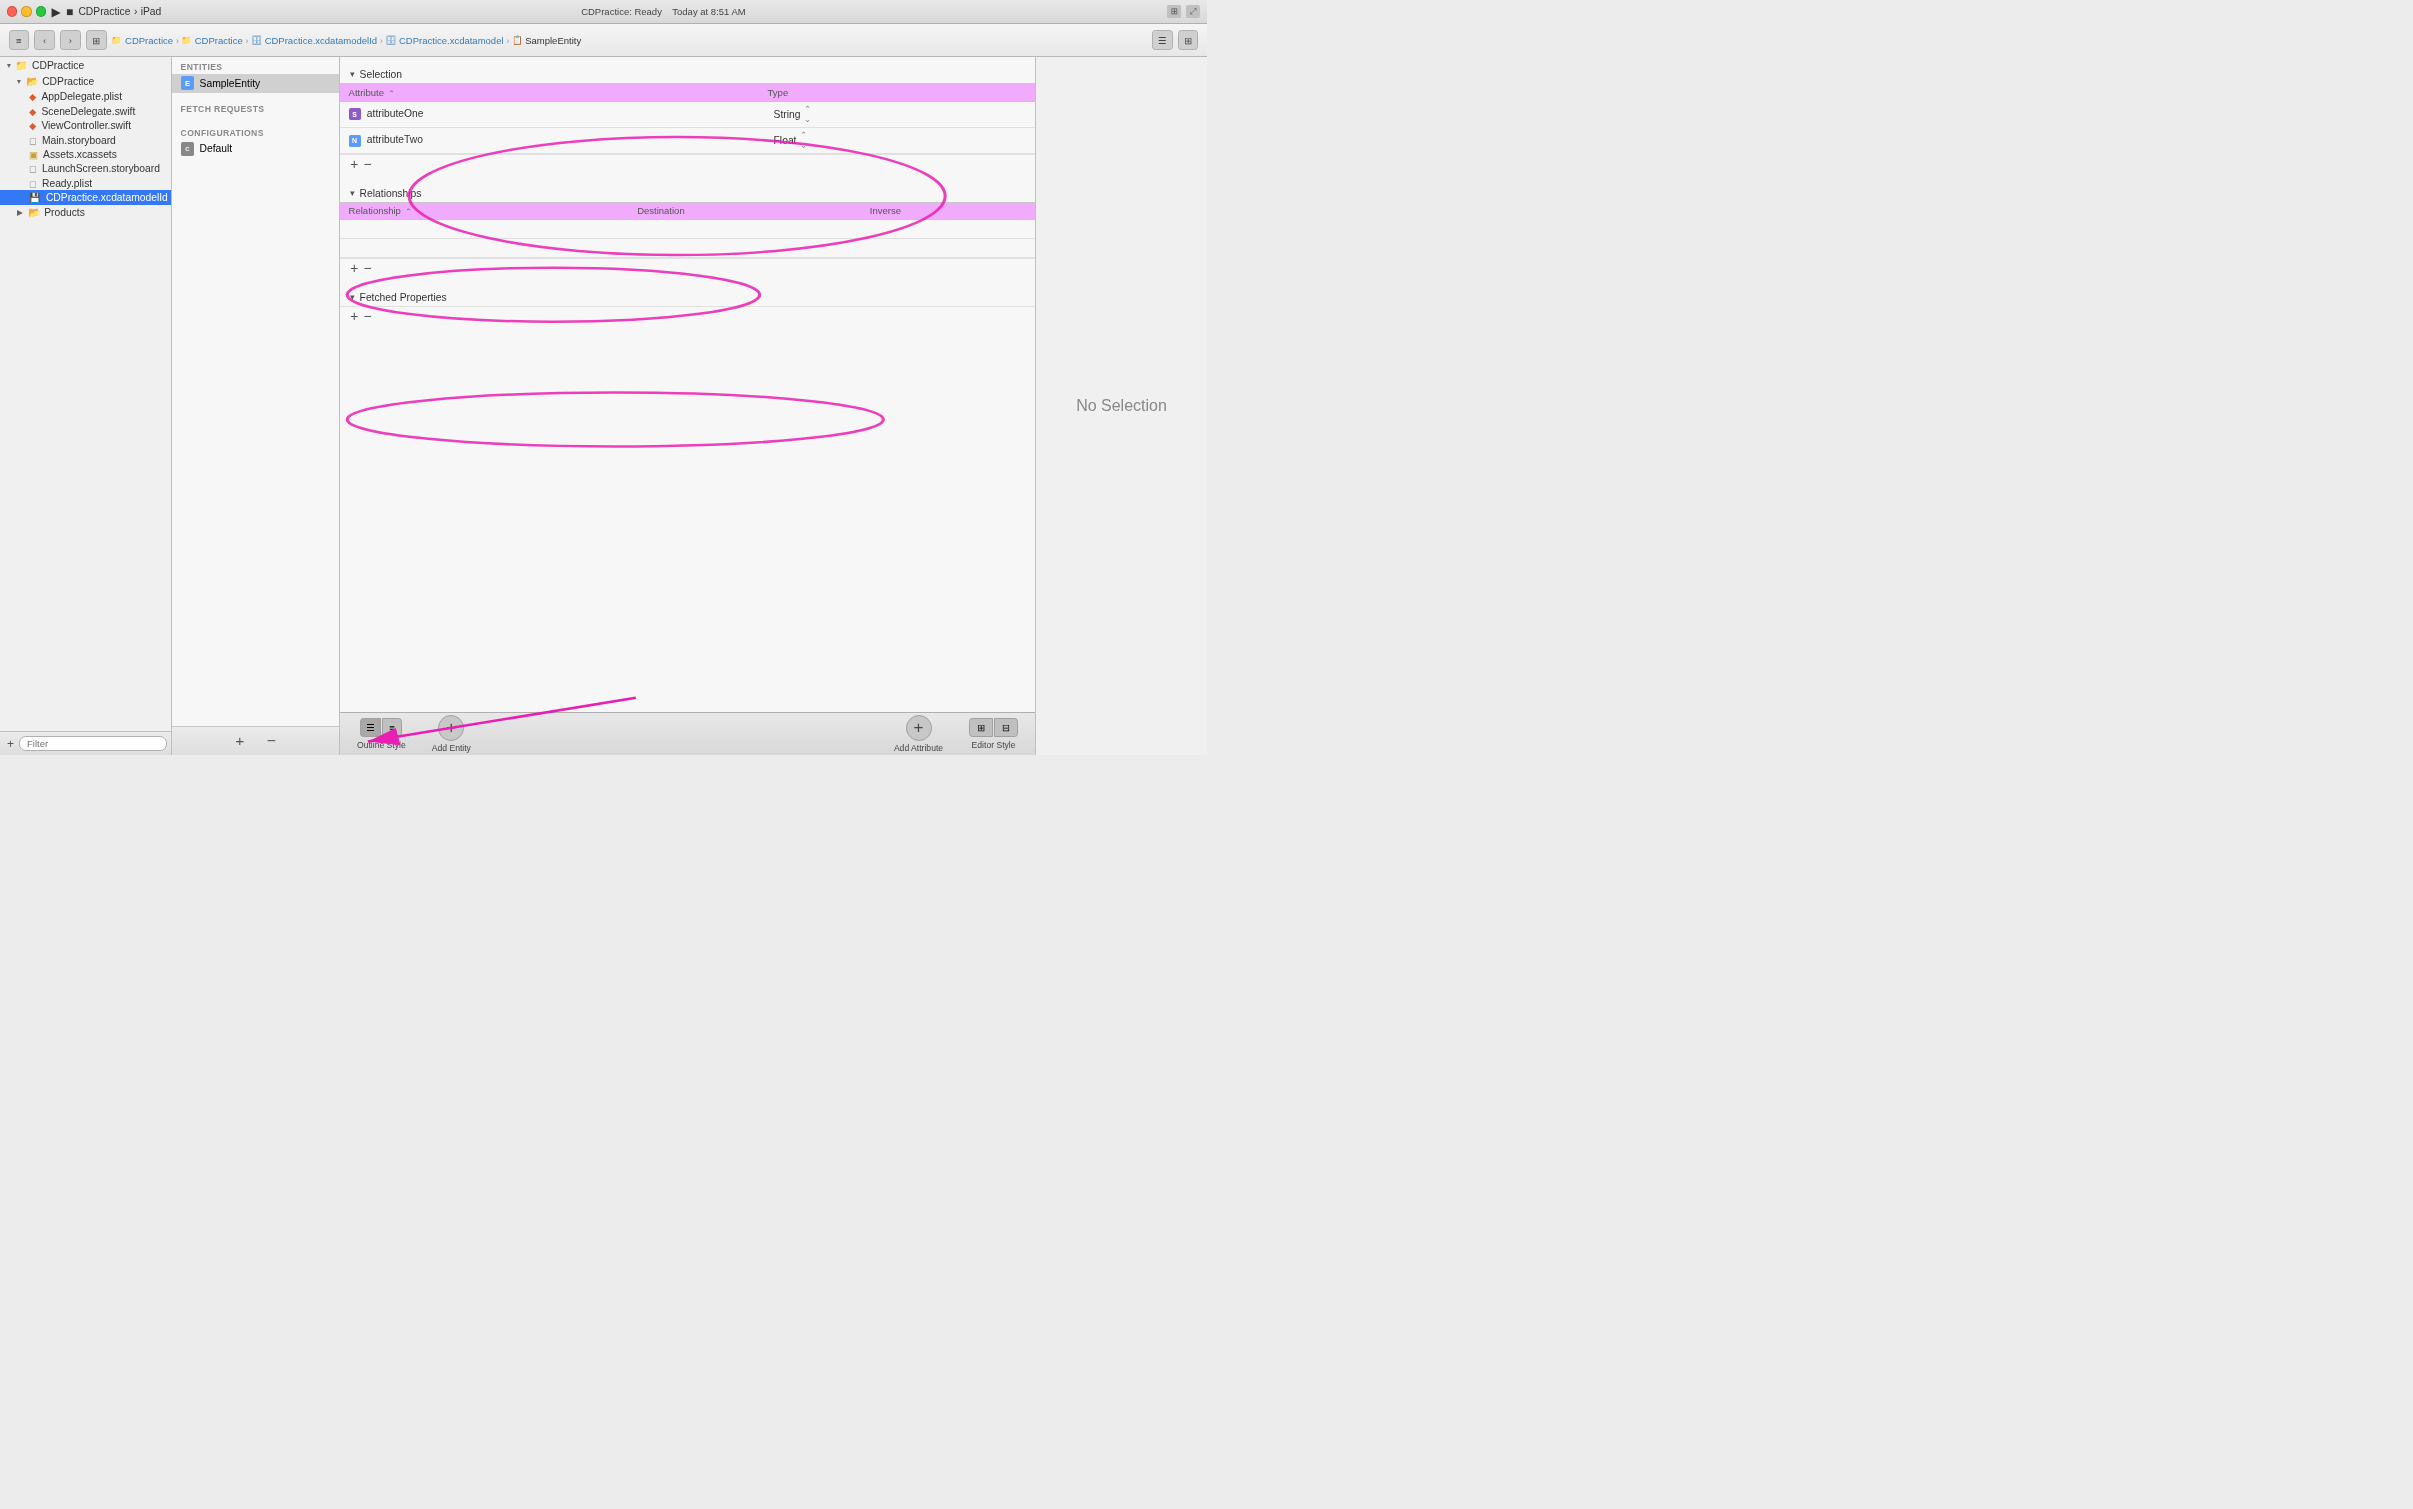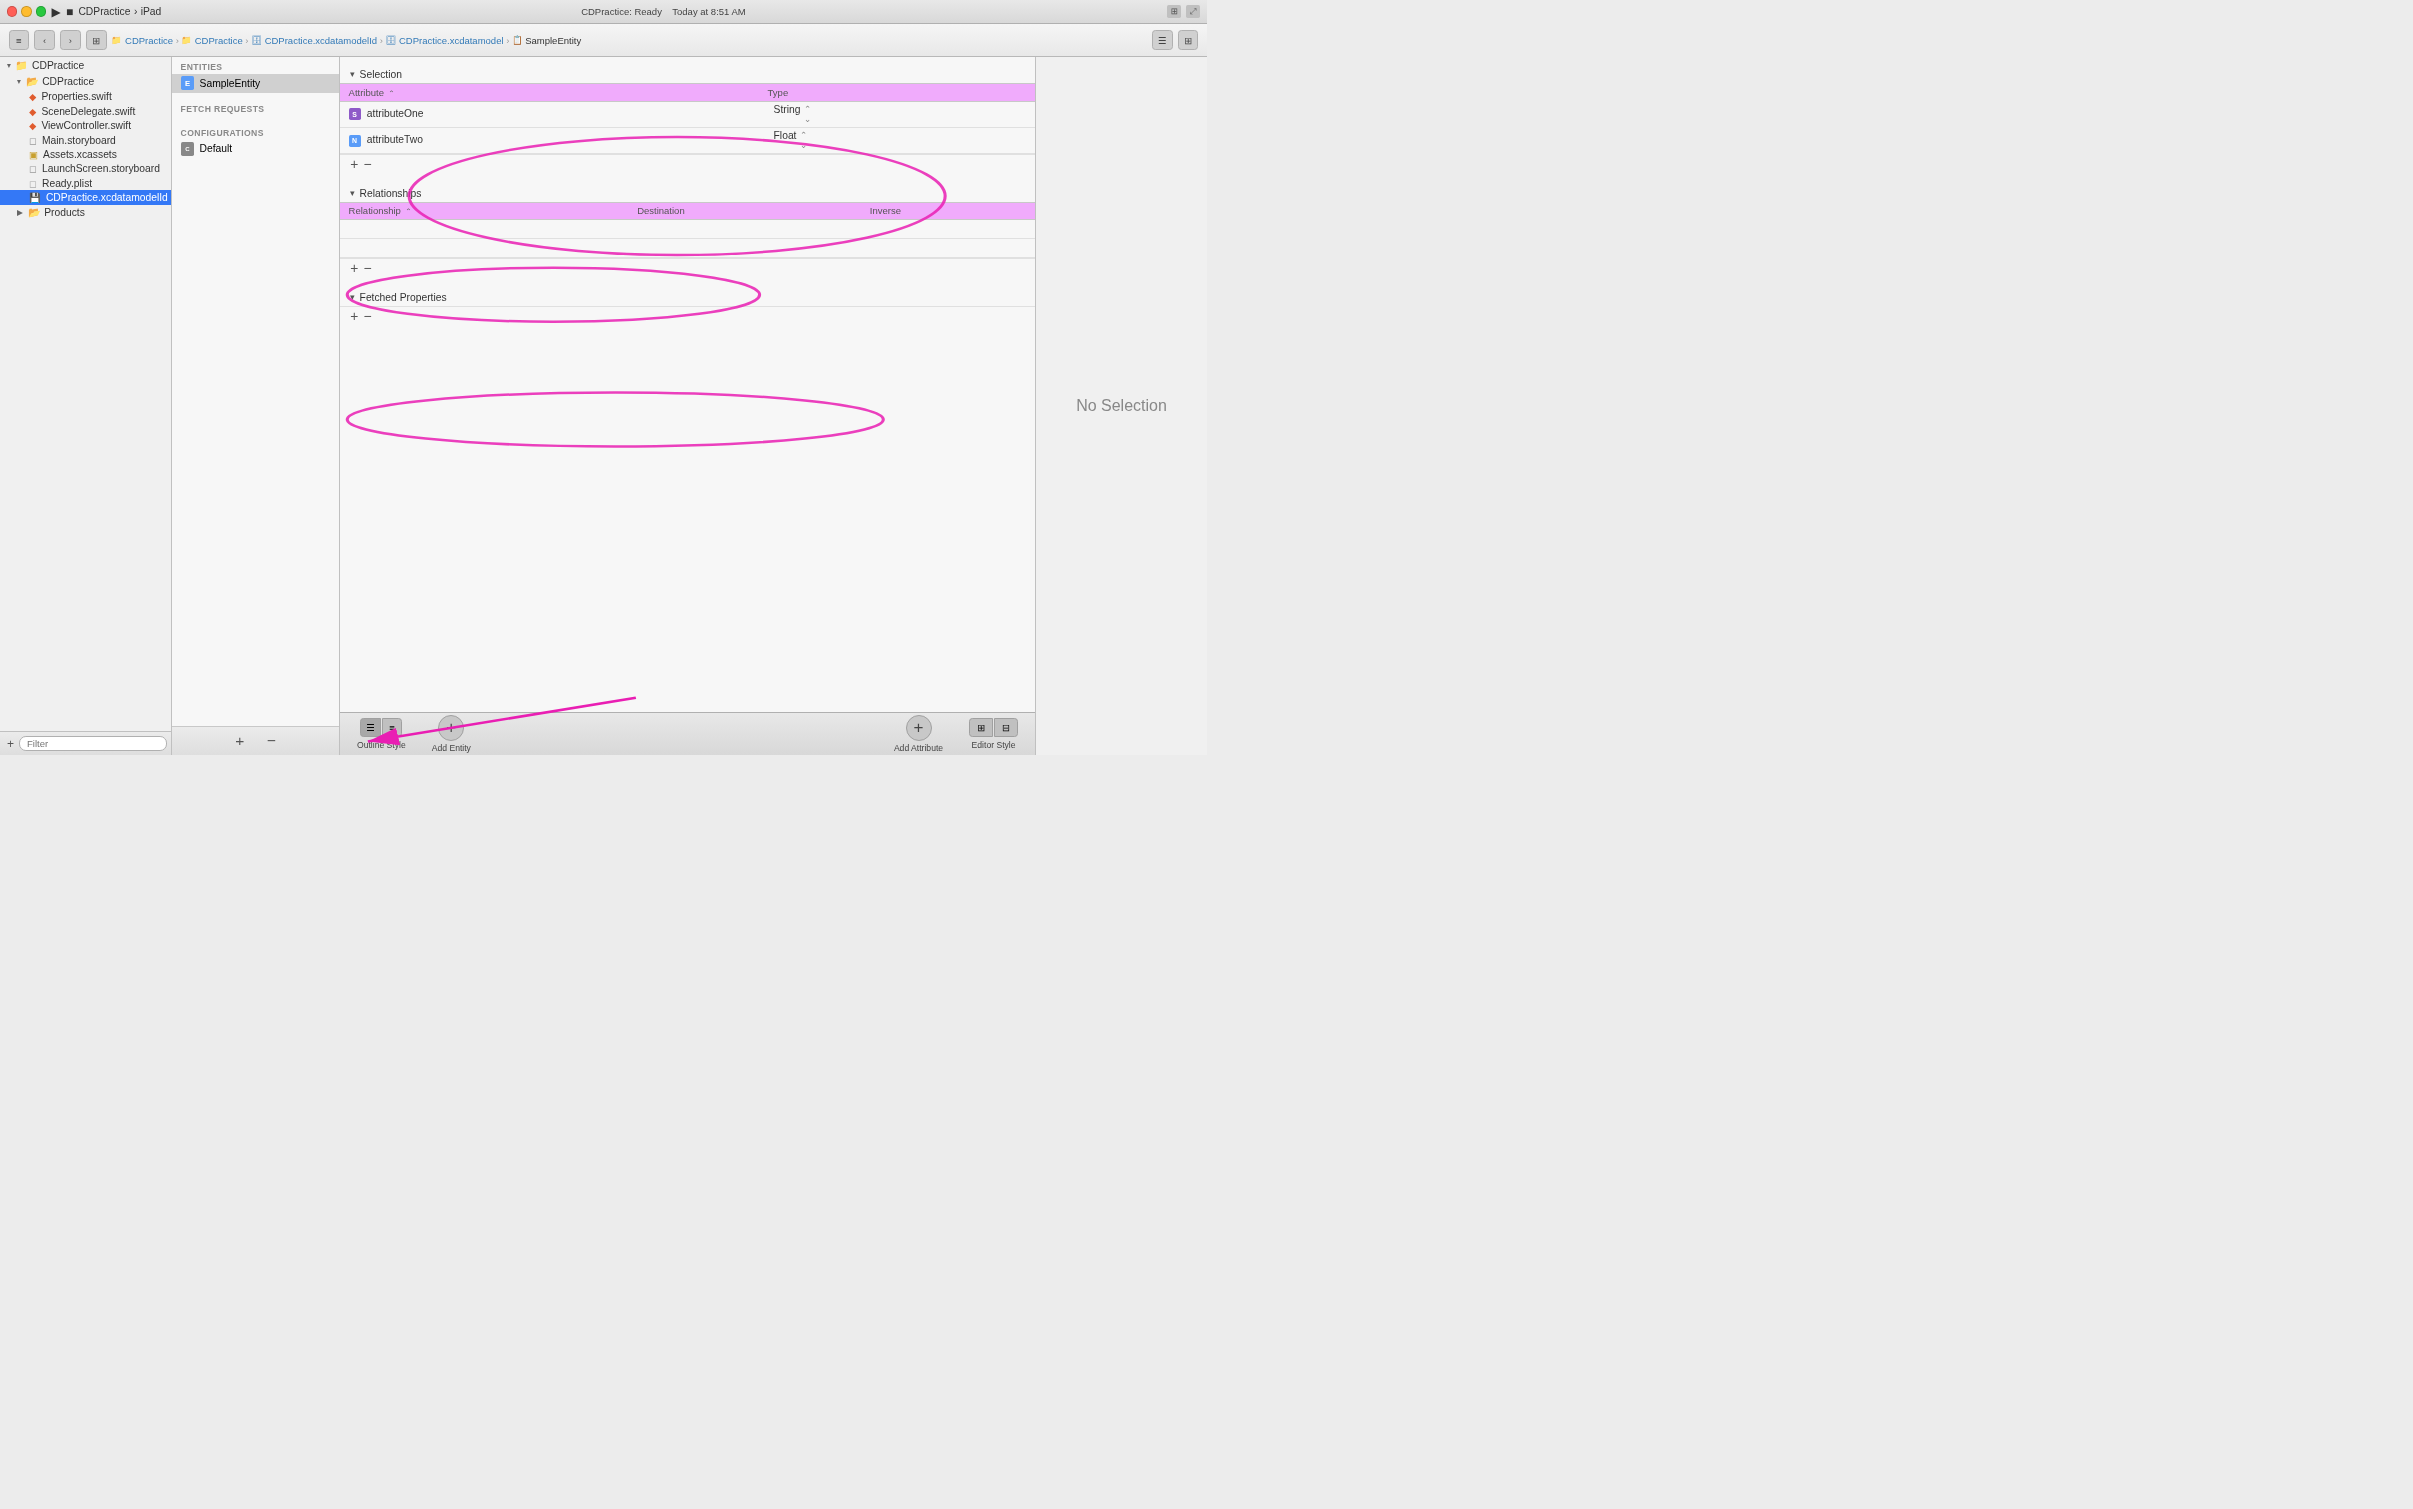--- a/index.html
+++ b/index.html
@@ -320,21 +320,21 @@
       font-size: 6.9px;
       font-weight: bold;
       color: white;
       margin-right: 3.4px;
     }
     .attr-icon-s { background: #8e5ac8; }
     .attr-icon-n { background: #5a9cf8; }
 
     .type-cell {
       display: flex;
-      align-items: flex-start;
+      align-items: center;
       gap: 3.4px;
       margin-left: 6px;
     }
     .type-stepper {
       color: #888;
       font-size: 8.6px;
       cursor: pointer;
     }
 
     .table-add-remove {
@@ -546,21 +546,21 @@
       <span style="font-size:10.3px">📁</span>
       <span>CDPractice</span>
     </div>
     <div class="sidebar-item" style="padding-left:17px">
       <span class="disclosure">▾</span>
       <span style="font-size:10.3px">📂</span>
       <span>CDPractice</span>
     </div>
     <div class="sidebar-item" style="padding-left:29px">
       <span style="font-size:9.5px;color:#e05c2e;margin-right:1.7px">◆</span>
-      <span>Properties.swift</span>
+      <span>AppDelegate.plist</span>
     </div>
     <div class="sidebar-item" style="padding-left:29px">
       <span style="font-size:9.5px;color:#e05c2e;margin-right:1.7px">◆</span>
       <span>SceneDelegate.swift</span>
     </div>
     <div class="sidebar-item" style="padding-left:29px">
       <span style="font-size:9.5px;color:#e05c2e;margin-right:1.7px">◆</span>
       <span>ViewController.swift</span>
     </div>
     <div class="sidebar-item" style="padding-left:29px">

